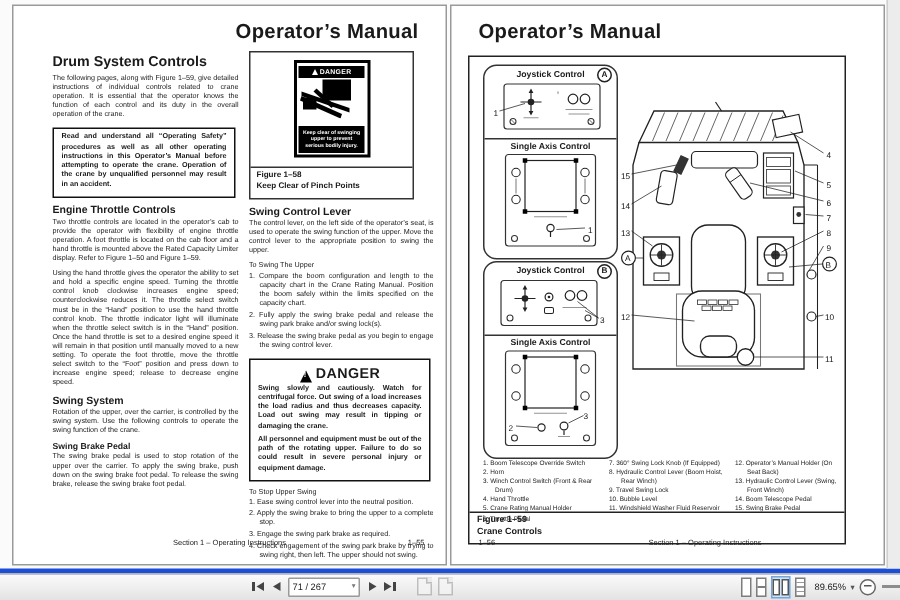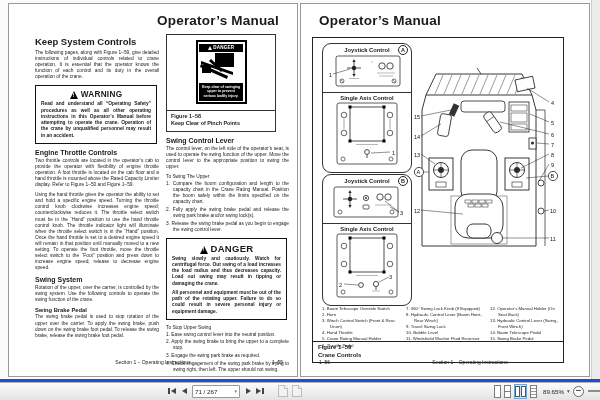--- a/index.html
+++ b/index.html
@@ -94,28 +94,24 @@
 </style>
 </head>
 <body>
 
 <div class="doc-area">
 
   <div class="page left">
     <div class="lp-title">Operator’s Manual</div>
     <div class="columns">
       <div class="col1">
-        <div class="h-big">Keep System Controls</div>
+        <div class="h-big">Drum System Controls</div>
         <p class="body-p">The following pages, along with Figure 1–59, give detailed instructions of individual controls related to crane operation. It is essential that the operator knows the function of each control and its duty in the overall operation of the crane.</p>
 
         <div class="alert-box">
-          <div class="alert-head">
-            <span class="tri"></span>
-            <span class="aw">WARNING</span>
-          </div>
           <p class="alert-p">Read and understand all “Operating Safety” procedures as well as all other operating instructions in this Operator’s Manual before attempting to operate the crane. Operation of the crane by unqualified personnel may result in an accident.</p>
         </div>
 
         <div class="h-med">Engine Throttle Controls</div>
         <p class="body-p">Two throttle controls are located in the operator’s cab to provide the operator with flexibility of engine throttle operation. A foot throttle is located on the cab floor and a hand throttle is mounted above the Rated Capacity Limiter display. Refer to Figure 1–50 and Figure 1–59.</p>
         <p class="body-p">Using the hand throttle gives the operator the ability to set and hold a specific engine speed. Turning the throttle control knob clockwise increases engine speed; counterclockwise reduces it. The throttle select switch must be in the “Hand” position to use the hand throttle control knob. The throttle indicator light will illuminate when the throttle select switch is in the “Hand” position. Once the hand throttle is set to a desired engine speed it will remain in that position until manually moved to a new setting. To operate the foot throttle, move the throttle select switch to the “Foot” position and press down to increase engine speed; release to decrease engine speed.</p>
 
         <div class="h-med">Swing System</div>
         <p class="body-p">Rotation of the upper, over the carrier, is controlled by the swing system. Use the following controls to operate the swing function of the crane.</p>
 

